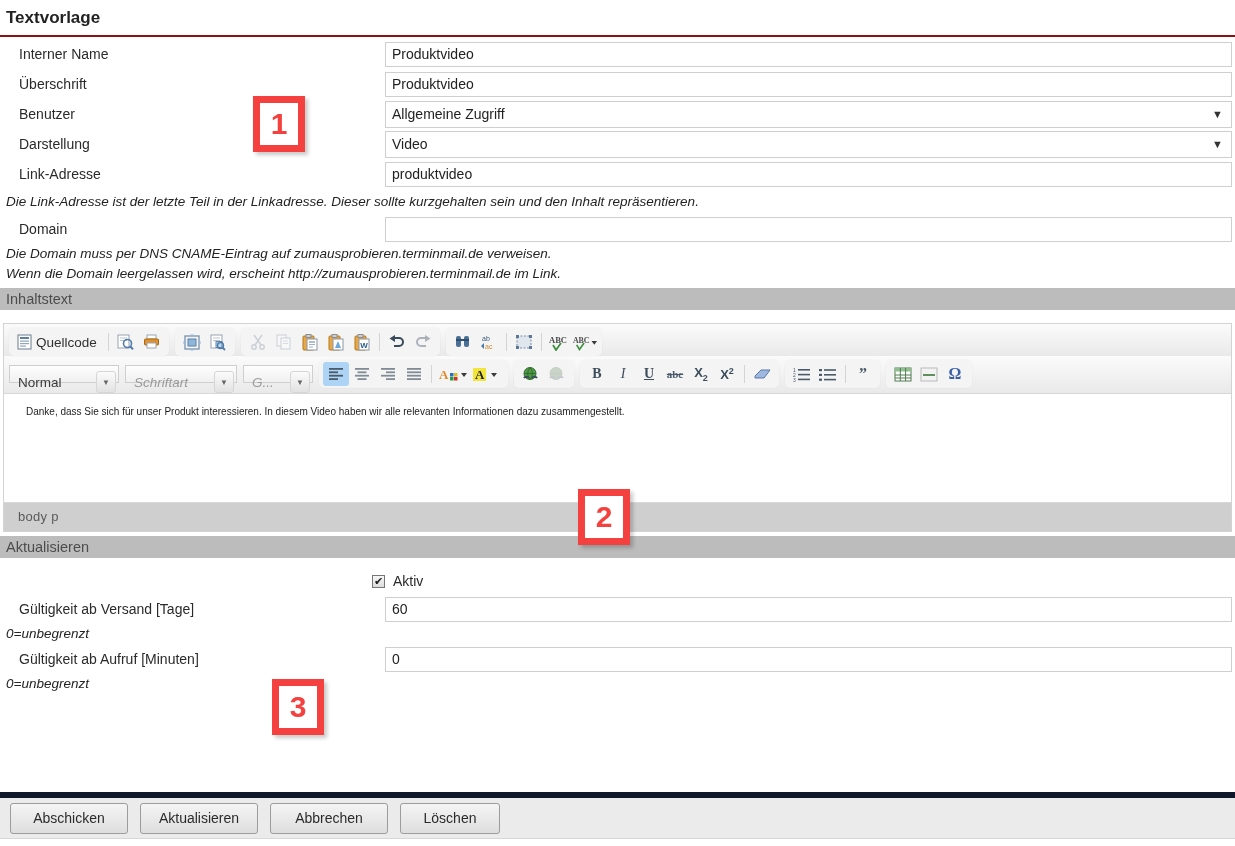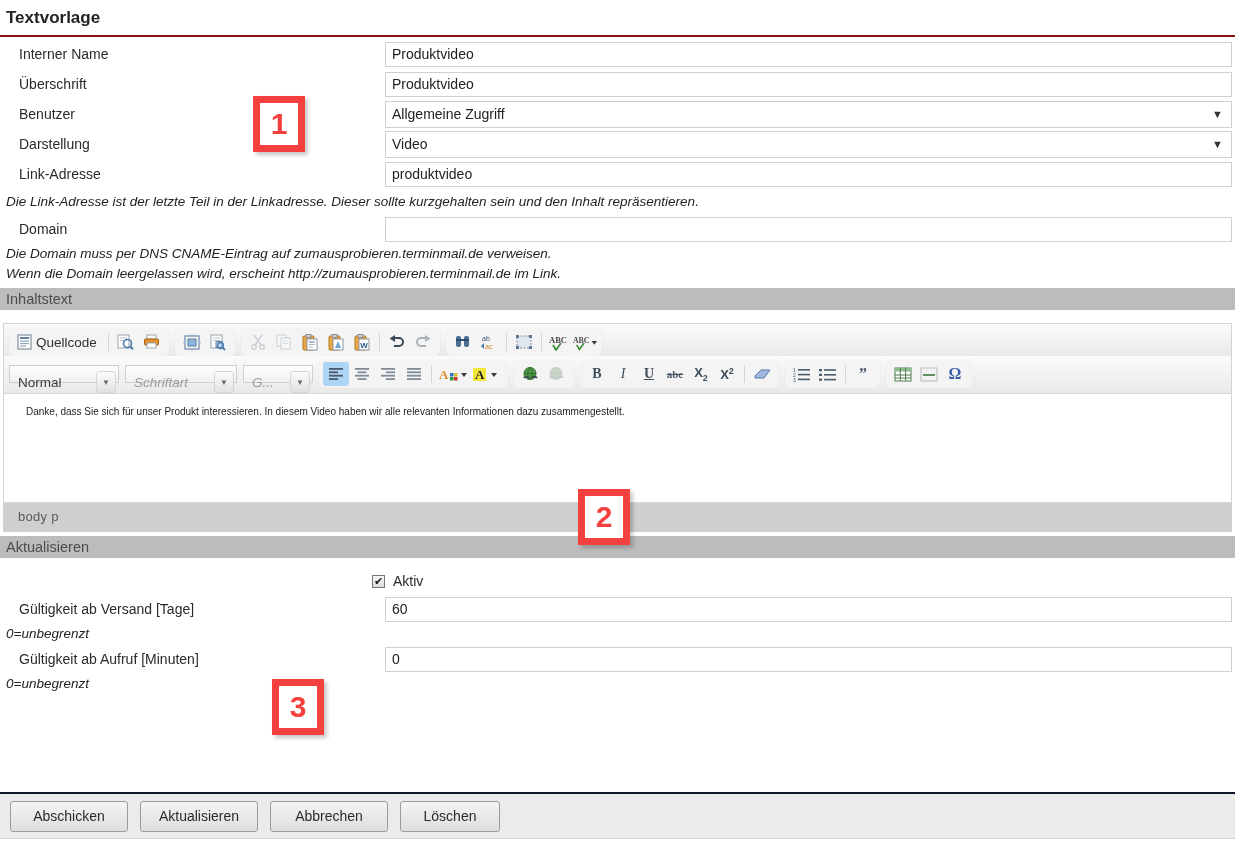--- a/index.html
+++ b/index.html
@@ -182,21 +182,21 @@
   
   .btnbar {
     position: absolute;
     left: 0; right: 0; bottom: 8px;
     background: #ebebeb;
     height: 46px;
     display: flex;
     align-items: center;
     gap: 12px;
     padding-left: 10px;
-    border-top: 2px solid #0f172a;
+    border-top: 6px solid #0f172a;
   }
   .btn {
     min-width: 118px;
     height: 31px;
     border: 1px solid #9c9c9c;
     border-radius: 3px;
     background: linear-gradient(#f4f4f4,#dedede);
     font-size: 14px;
     color: #2b2b2b;
     display: flex; align-items: center; justify-content: center;

